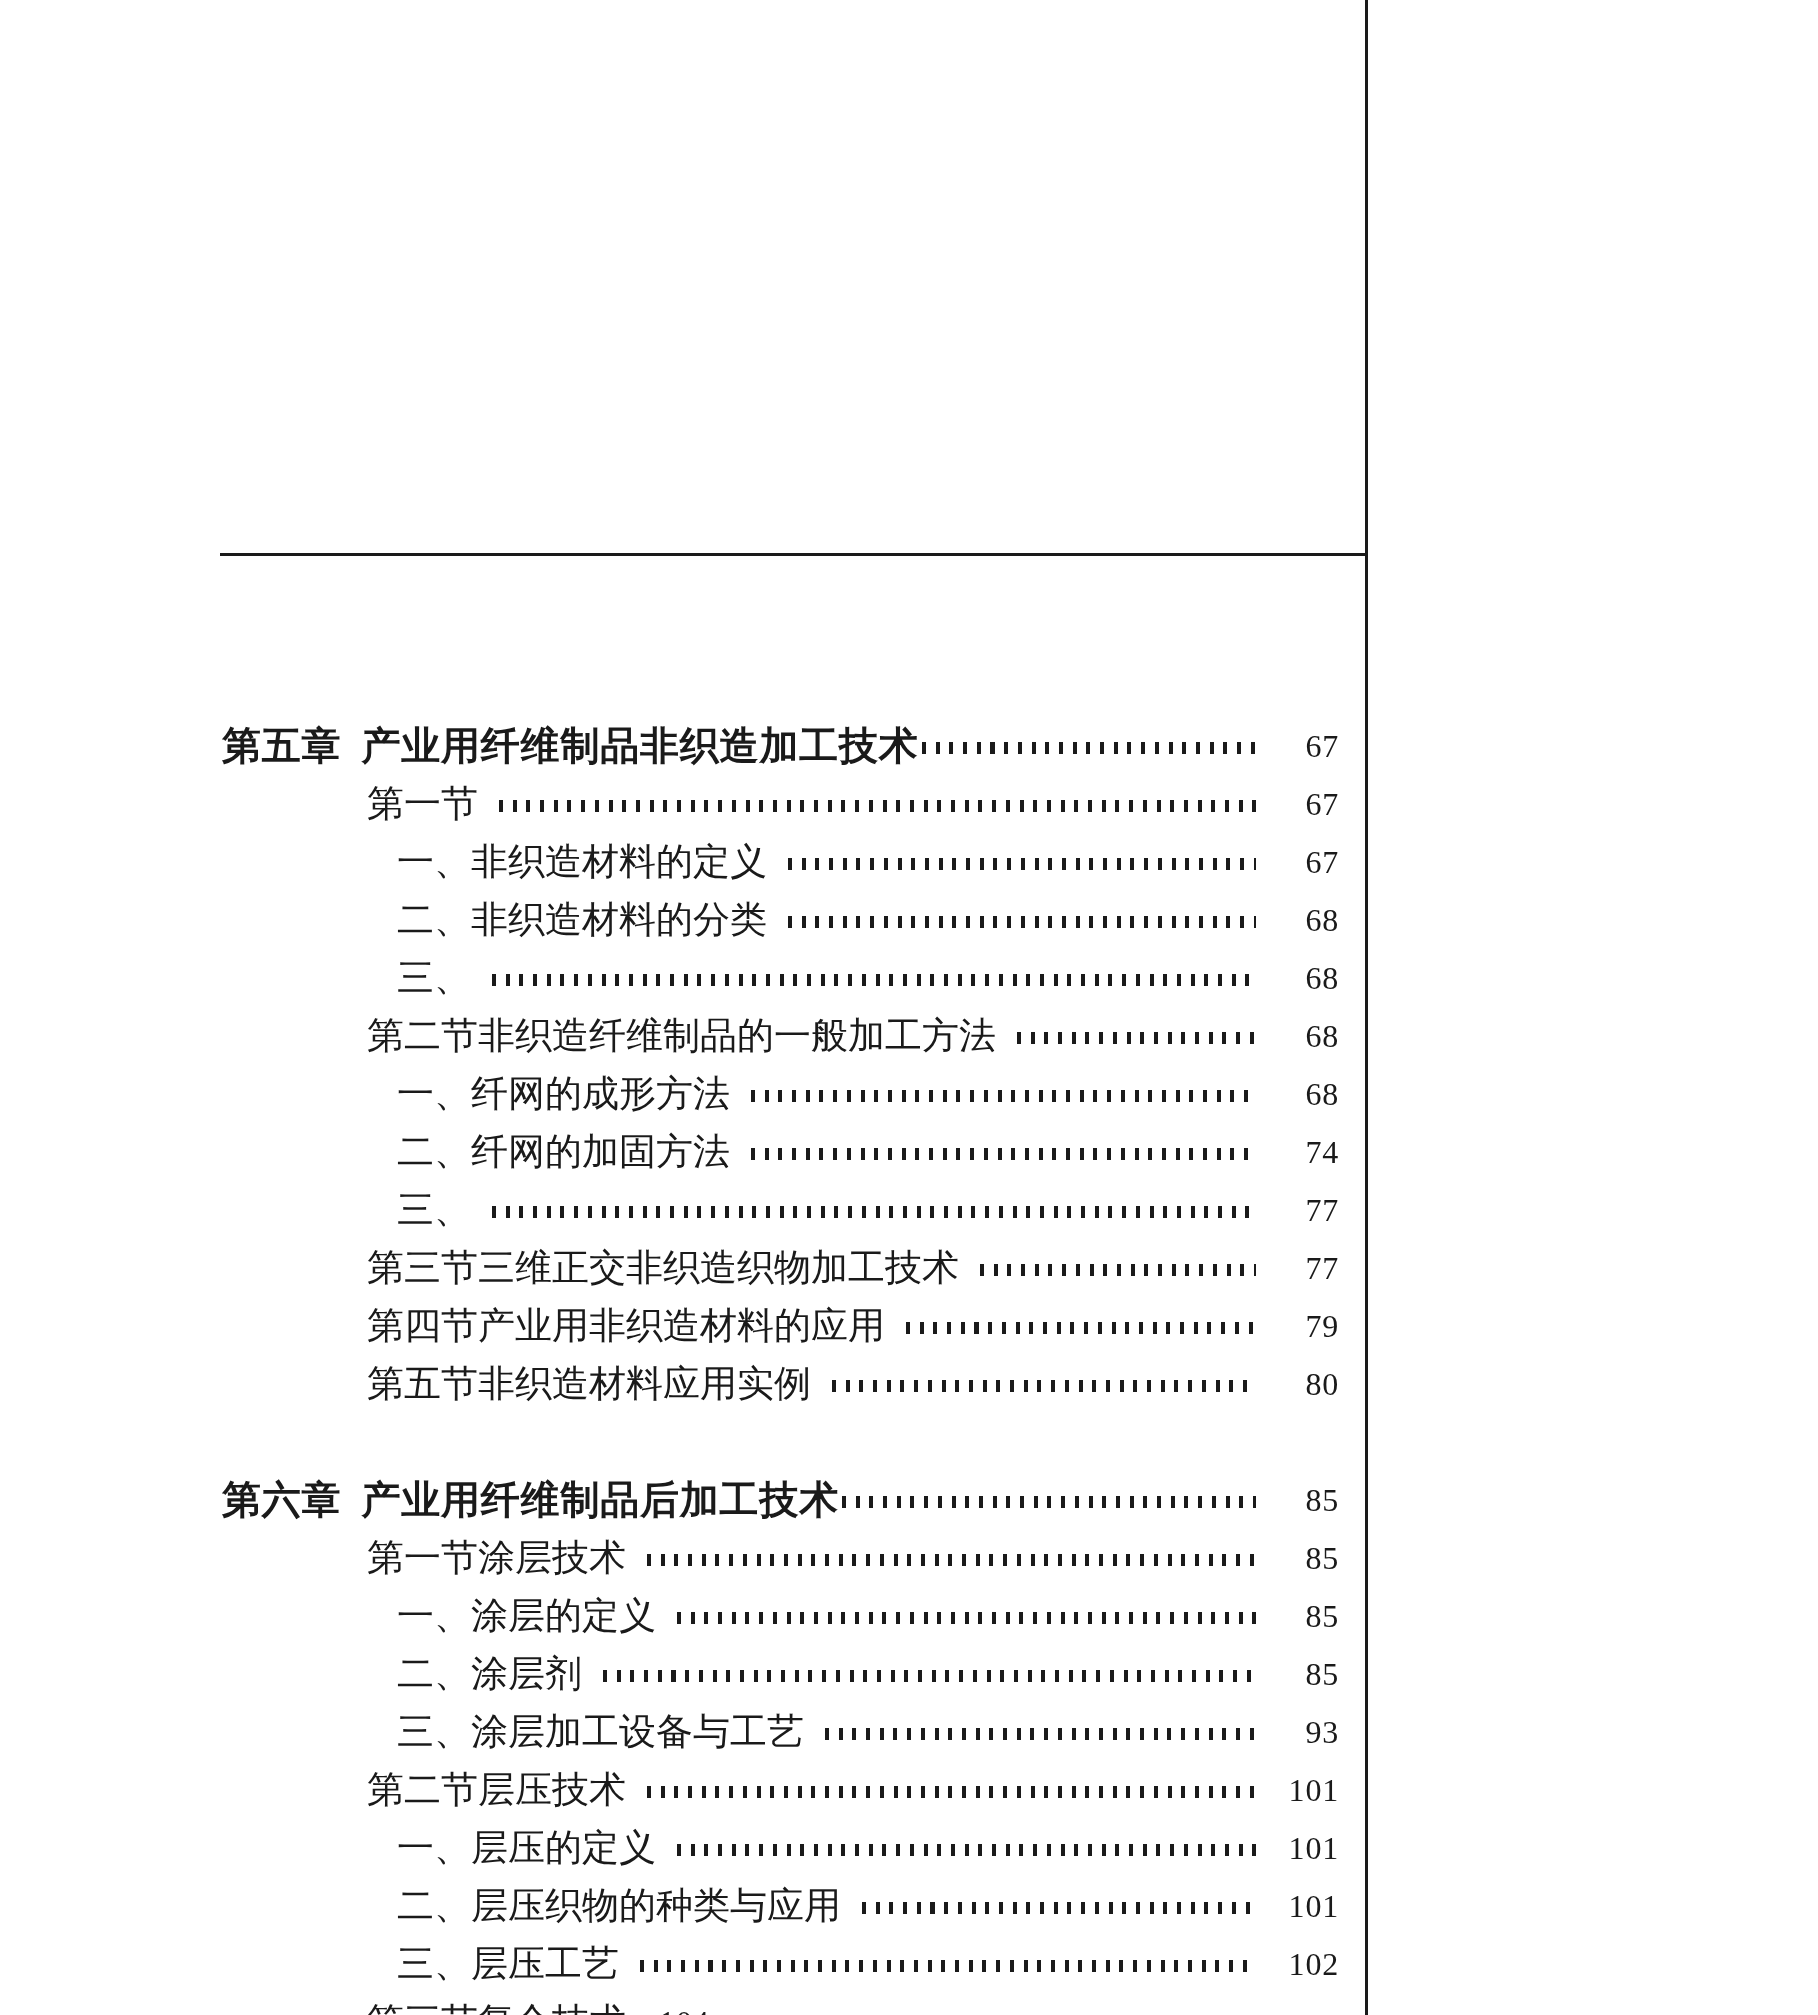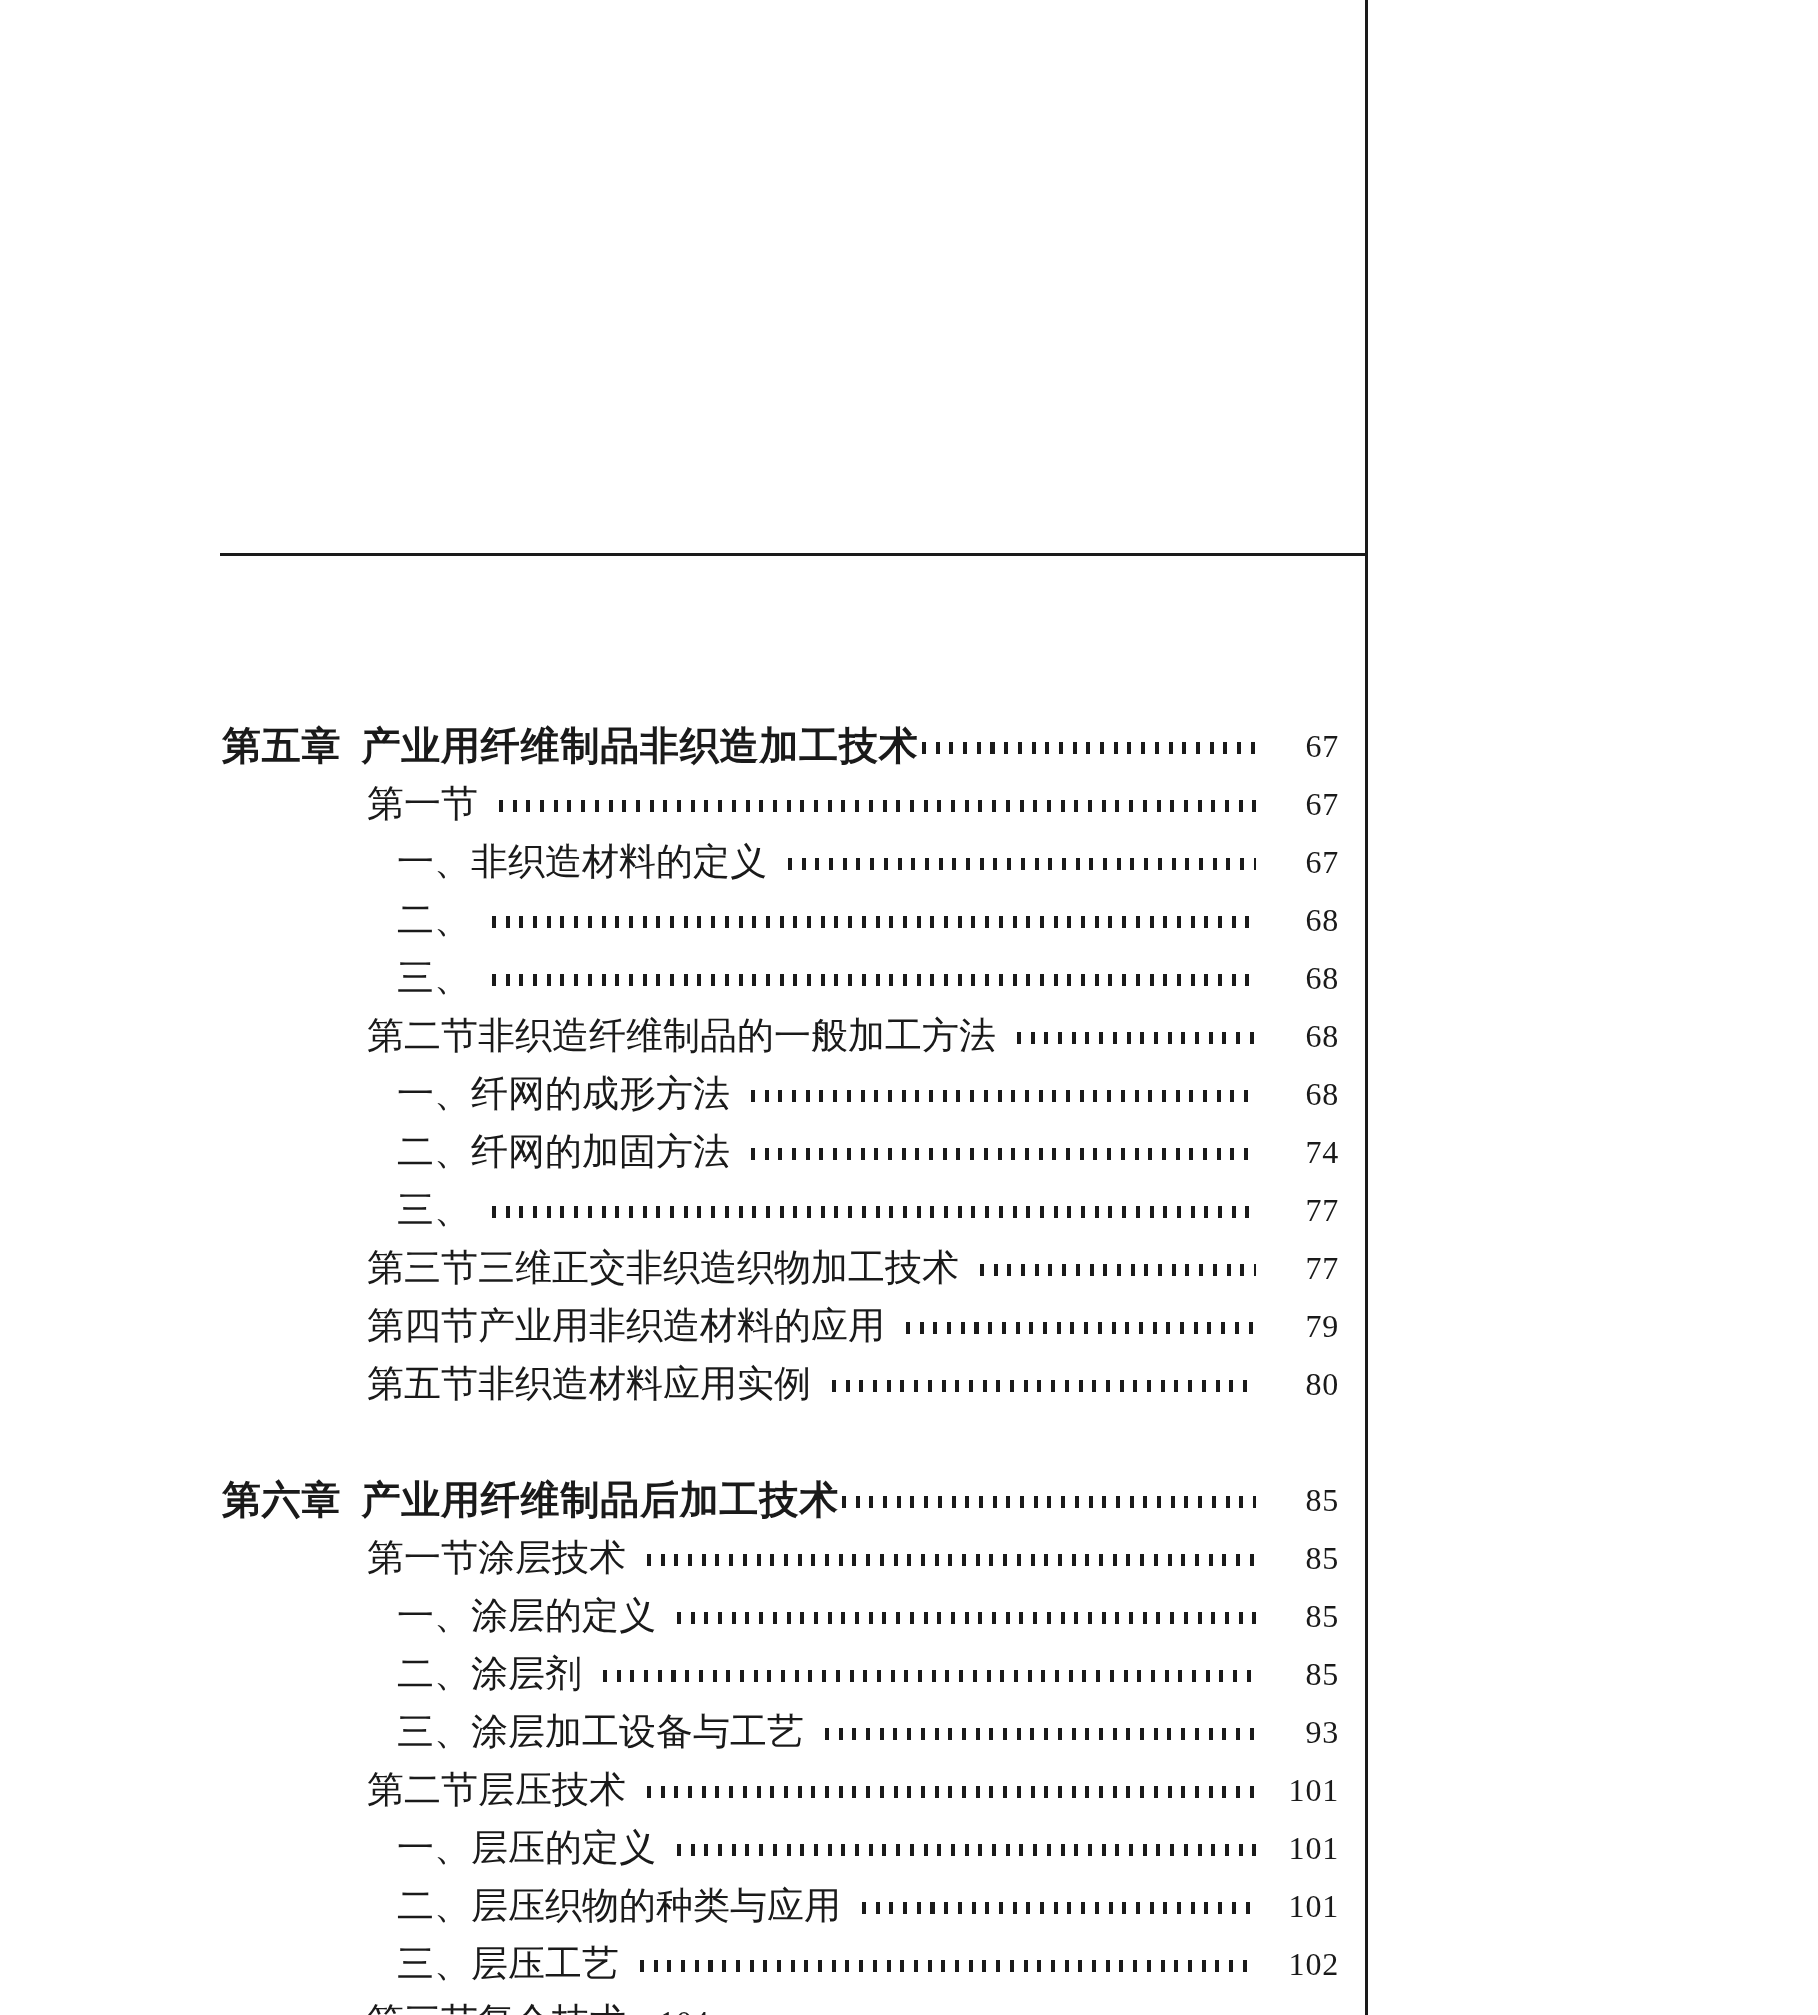--- a/index.html
+++ b/index.html
@@ -86,20 +86,21 @@
         <span class="num">67</span>
       </div>
       <div class="row sub">
         <span class="it-label">一、</span>
         <span class="it-title">非织造材料的定义</span>
         <span class="dots"></span>
         <span class="num">67</span>
       </div>
       <div class="row sub">
         <span class="it-label">二、</span>
+        <span class="it-title">非织造材料的分类</span>
         <span class="dots"></span>
         <span class="num">68</span>
       </div>
       <div class="row sub">
         <span class="it-label">三、</span>
         <span class="dots"></span>
         <span class="num">68</span>
       </div>
       <div class="row section">
         <span class="it-label">第二节</span>

